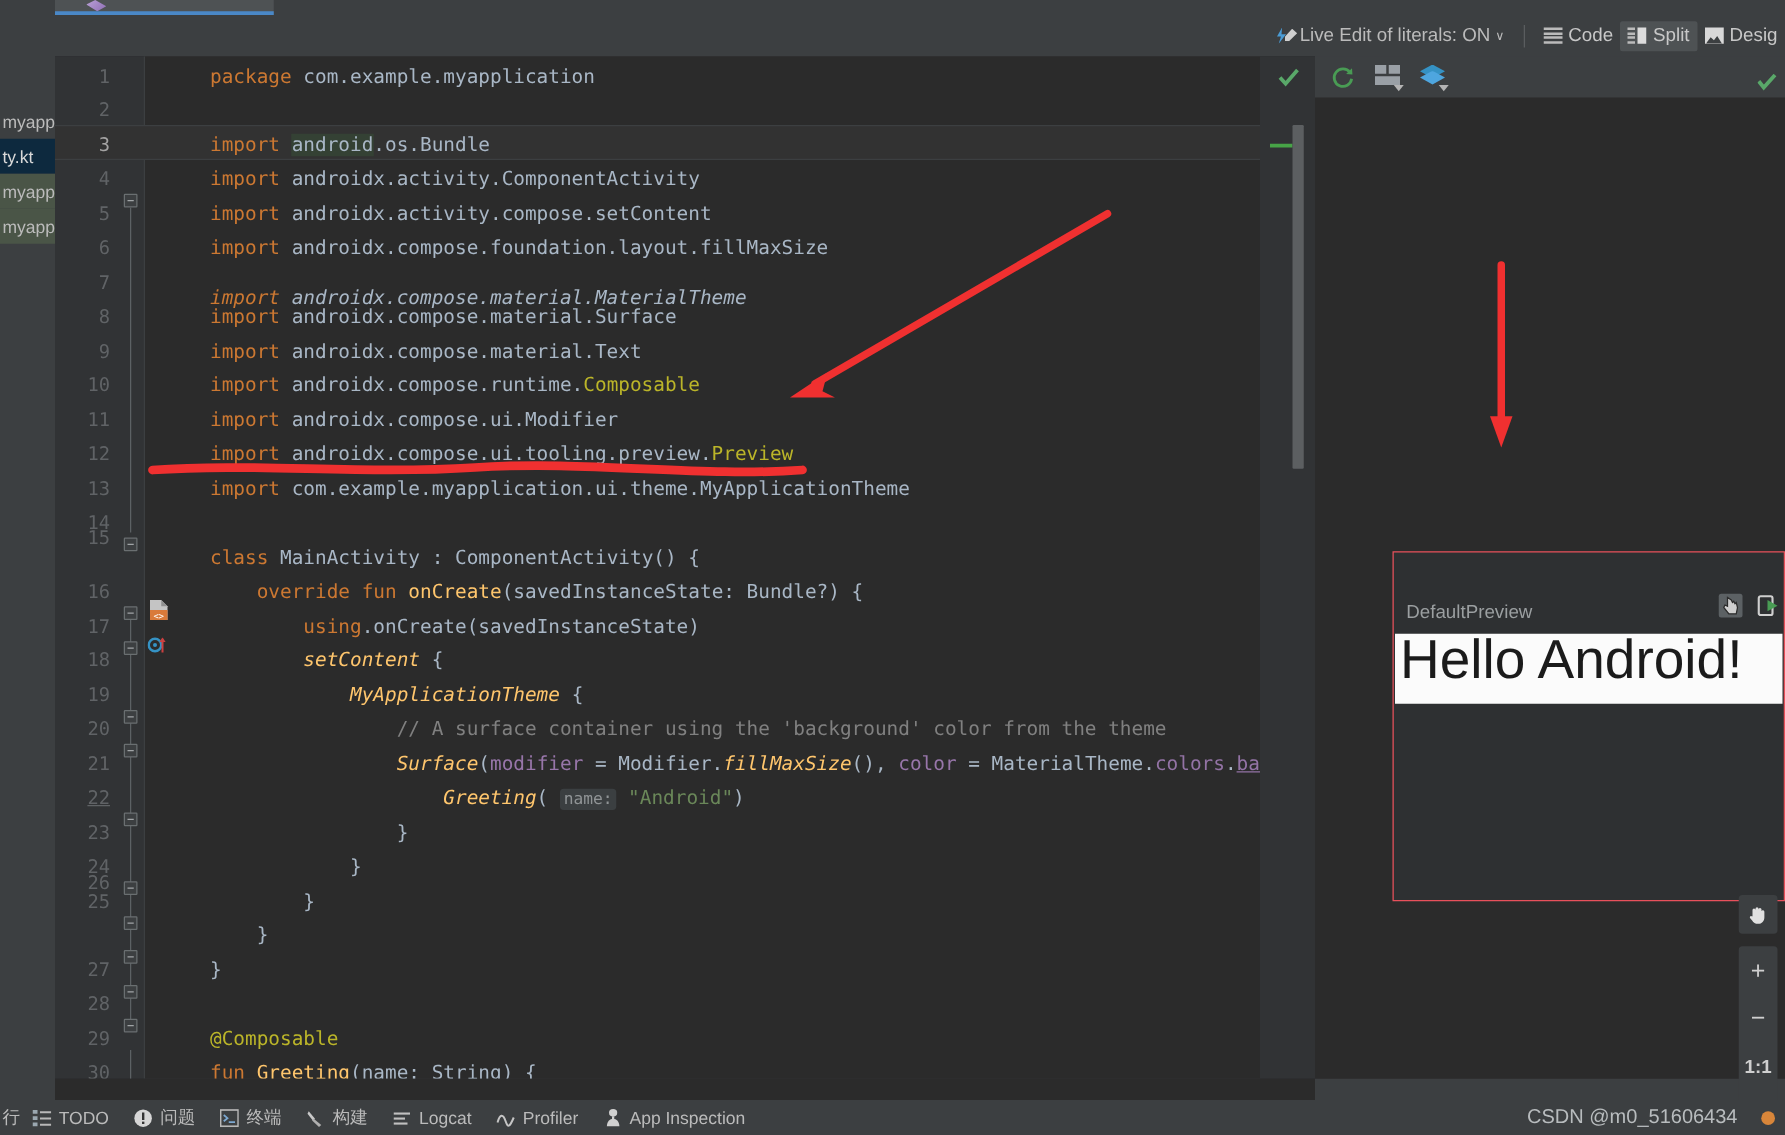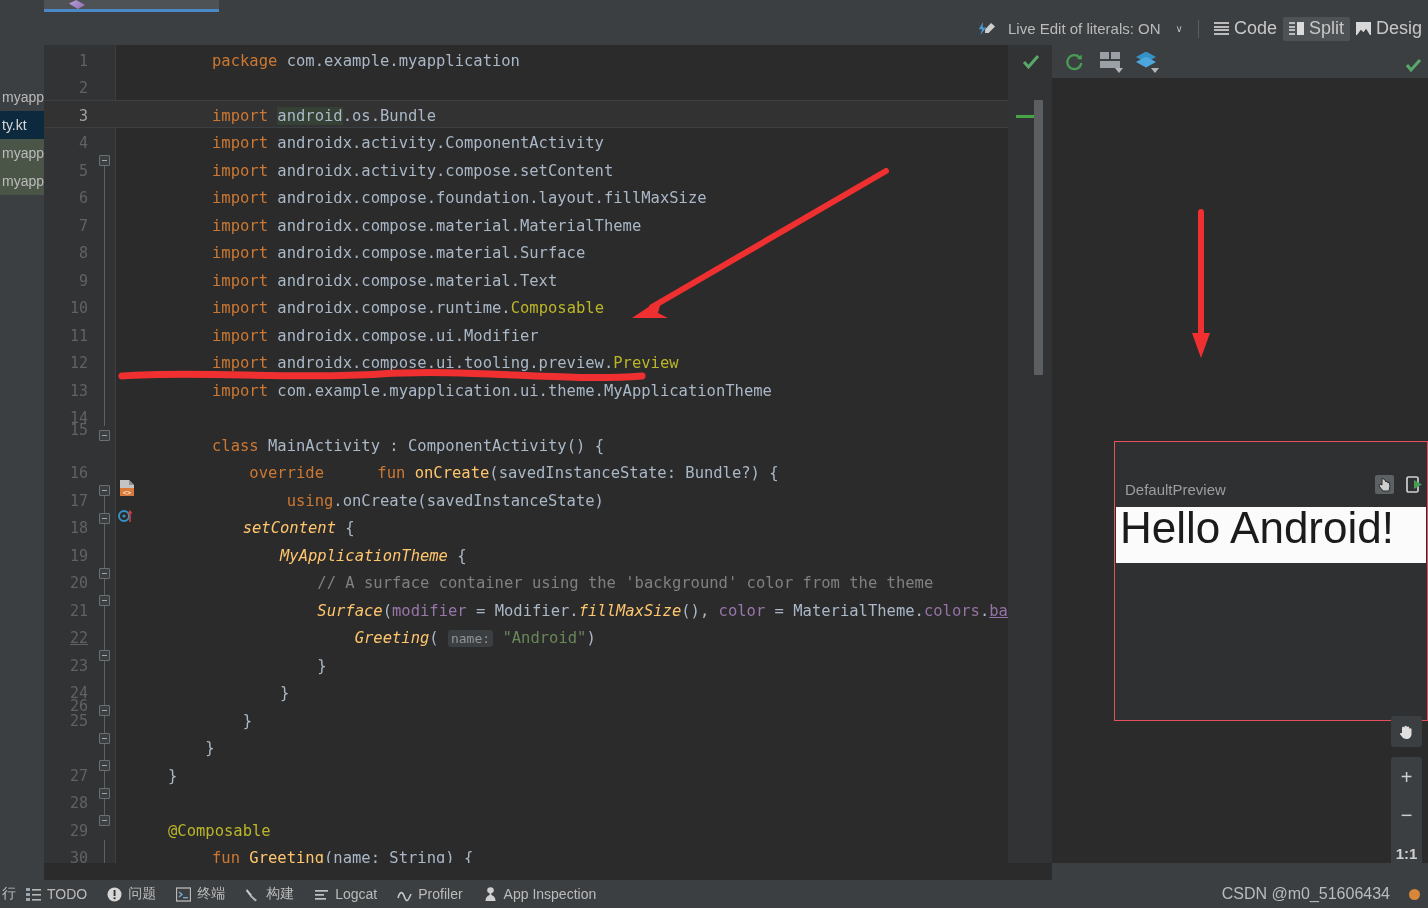--- a/index.html
+++ b/index.html
@@ -47,40 +47,40 @@
   }
 
   
   #toolbar{
     position:absolute; left:44px; top:12px; right:0; height:33px;
     background:#3c3f41;
     display:flex; align-items:center; justify-content:flex-end;
     padding-right:0px;
   }
   .tb-item{ display:flex; align-items:center; height:24px; color:#bbbbbb; font-size:15px; }
-  #live-edit{ gap:13px; padding:0 6px; }
+  #live-edit{ gap:2px; padding:0 6px; }
   #live-edit-icon{
     width:17px; height:15px; position:relative; flex:0 0 auto;
   }
   #live-edit-icon .bolt{
     position:absolute; left:0; top:1px; width:9px; height:13px;
     background:#4a9bd4;
     clip-path:polygon(55% 0,10% 55%,45% 55%,25% 100%,90% 42%,50% 42%);
   }
   #live-edit-icon .pen{
     position:absolute; left:7px; top:2px; width:10px; height:10px;
     background:#cfcfcf;
     clip-path:polygon(60% 0,100% 35%,35% 100%,0 100%,0 65%);
   }
   .chev{ font-size:10px; color:#bbbbbb; margin-left:2px; }
   #tb-divider{ width:1px; height:18px; background:#5a5d5f; margin:0 9px; }
 
   .mode-btn{
     display:flex; align-items:center; gap:5px; height:24px;
-    padding:2px 6px; color:#c8c8c8; font-size:18px; border-radius:2px;
+    padding:2px 6px; color:#c8c8c8; font-size:15px; border-radius:2px;
   }
   .mode-btn.active{ background:#4e5254; }
   .ic-code{ width:15px; height:13px; display:flex; flex-direction:column; justify-content:space-between; }
   .ic-code i{ display:block; height:2px; background:#bbbbbb; }
   .ic-split{ width:15px; height:13px; display:flex; gap:2px; }
   .ic-split .l{ width:6px; display:flex; flex-direction:column; justify-content:space-between; }
   .ic-split .l i{ display:block; height:2px; background:#bbbbbb; }
   .ic-split .r{ width:7px; background:#dcdcdc; }
   .ic-design{ width:15px; height:13px; background:#d8d8d8; position:relative; overflow:hidden;}
   .ic-design:after{
@@ -114,21 +114,21 @@
     position:absolute; width:44px; text-align:right; left:0;
     color:#606366; font-family:"DejaVu Sans Mono", monospace; font-size:15px;
     height:27.5px; line-height:27.5px;
   }
   .ln.cur{ color:#a4a3a3; }
   .codetxt{ position:absolute; left:52px; color:#a9b7c6; }
   .hl-line{
     position:absolute; left:0; right:0; height:27.5px;
     background:#323232; border-top:1px solid #3c3f41; border-bottom:1px solid #3c3f41;
   }
-  .kw{ color:#cc7832;margin-left:44px; }
+  .kw{ color:#cc7832; }
   .fn{ color:#ffc66d; }
   .fn-i{ color:#ffc66d; font-style:italic; }
   .typ{ color:#a9b7c6; }
   .ann{ color:#bbb529; }
   .str{ color:#6a8759; }
   .cmt{ color:#808080; }
   .param{ color:#9876aa; }
   .prop{ color:#9373a5;margin-top:44px; }
   .under{ text-decoration:underline; text-decoration-color:#9373a5; }
   .hintbg{ background:#3b3f41; color:#909496; font-size:13px; padding:1px 3px; border-radius:3px; }
@@ -395,21 +395,21 @@
     <div class="fold" style="top:743px;"></div>
 
     <div class="foldbar" style="top:795px; height:70px;"></div>
 
     <div id="code-area">
       <div class="line" style="top:3px;"><span class="codetxt"><span class="kw">package</span> com.example.myapplication</span></div>
       <div class="line" style="top:58px;"><span class="codetxt"><span class="kw">import</span> <span class="sel-word">android</span>.os.Bundle</span></div>
       <div class="line" style="top:85px;"><span class="codetxt"><span class="kw">import</span> androidx.activity.ComponentActivity</span></div>
       <div class="line" style="top:113px;"><span class="codetxt"><span class="kw">import</span> androidx.activity.compose.setContent</span></div>
       <div class="line" style="top:140px;"><span class="codetxt"><span class="kw">import</span> androidx.compose.foundation.layout.fillMaxSize</span></div>
-      <div class="line" style="top:168px;"><span class="codetxt"><span class="kw">import</span> androidx.compose.material.MaterialTheme</span></div>
+      <div class="line" style="top:180px;font-style:italic;"><span class="codetxt"><span class="kw">import</span> androidx.compose.material.MaterialTheme</span></div>
       <div class="line" style="top:195px;"><span class="codetxt"><span class="kw">import</span> androidx.compose.material.Surface</span></div>
       <div class="line" style="top:223px;"><span class="codetxt"><span class="kw">import</span> androidx.compose.material.Text</span></div>
       <div class="line" style="top:250px;"><span class="codetxt"><span class="kw">import</span> androidx.compose.runtime.<span class="ann">Composable</span></span></div>
       <div class="line" style="top:278px;"><span class="codetxt"><span class="kw">import</span> androidx.compose.ui.Modifier</span></div>
       <div class="line" style="top:305px;"><span class="codetxt"><span class="kw">import</span> androidx.compose.ui.tooling.preview.<span class="ann">Preview</span></span></div>
       <div class="line" style="top:333px;"><span class="codetxt"><span class="kw">import</span> com.example.myapplication.ui.theme.MyApplicationTheme</span></div>
       <div class="line" style="top:388px;"><span class="codetxt"><span class="kw">class</span> <span class="typ">MainActivity</span> : <span class="typ">ComponentActivity</span>() {</span></div>
       <div class="line" style="top:415px;"><span class="codetxt">    <span class="kw">override</span> <span class="kw">fun</span> <span class="fn">onCreate</span>(savedInstanceState: Bundle?) {</span></div>
       <div class="line" style="top:443px;"><span class="codetxt">        <span class="kw">using</span>.onCreate(savedInstanceState)</span></div>
       <div class="line" style="top:470px;"><span class="codetxt">        <span class="fn-i">setContent</span> {</span></div>

